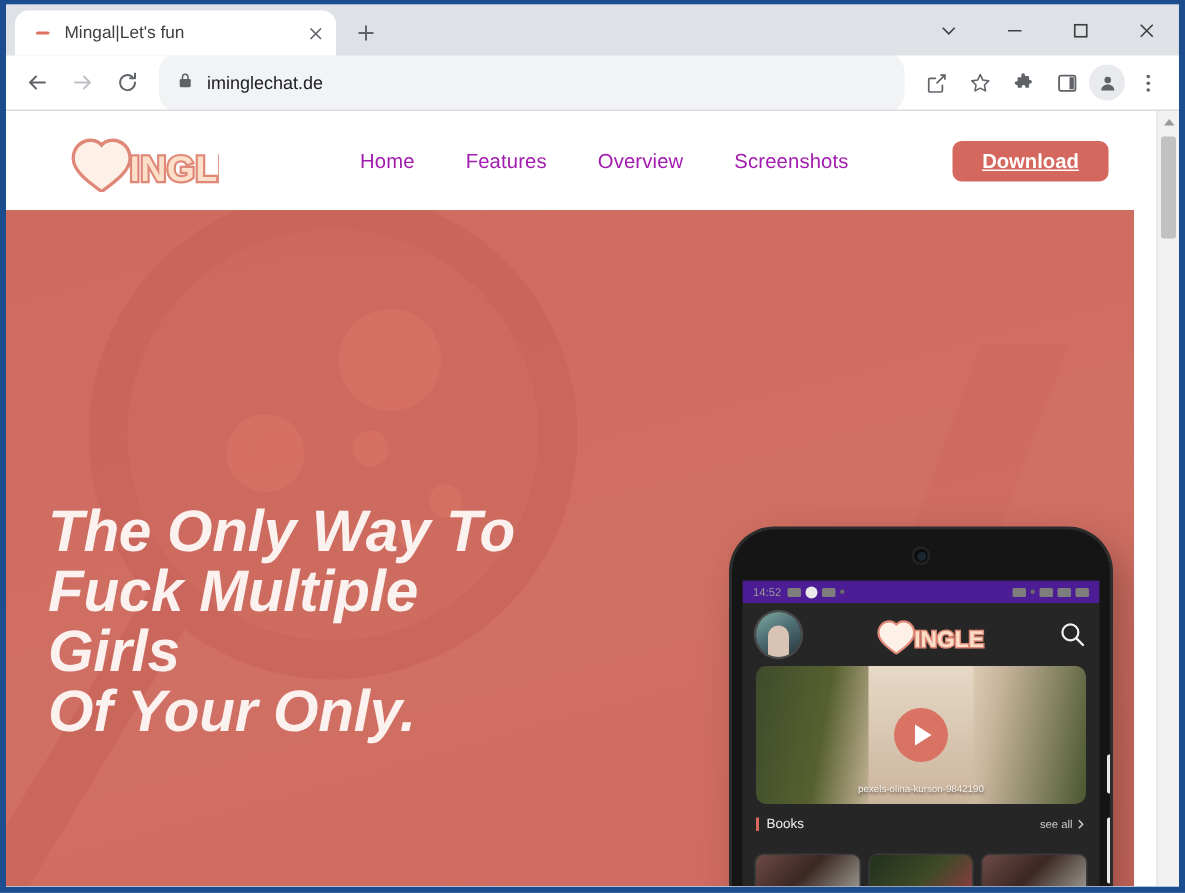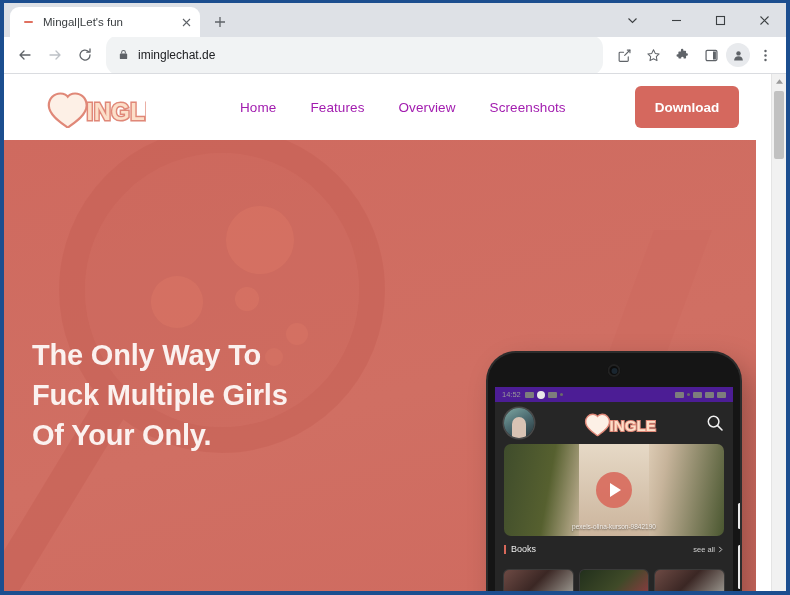--- a/index.html
+++ b/index.html
@@ -25,21 +25,21 @@
   }
 
   
   .tabstrip {
     height: 34px; background: #dee1e6;
     display: flex; align-items: flex-end;
     padding-left: 6px; position: relative;
     flex: 0 0 34px;
   }
   .tab {
-    height: 30px; width: 190px;
+    height: 30px; width: 214px;
     background: #ffffff;
     border-radius: 9px 9px 0 0;
     display: flex; align-items: center;
     padding: 0 6px 0 11px;
     gap: 8px;
     position: relative;
   }
   .tab-favicon {
     width: 14px; height: 14px; flex: 0 0 14px;
     display: flex; align-items: center; justify-content: center;
@@ -128,45 +128,46 @@
   .navlinks {
     display: flex; align-items: center; gap: 34px;
     margin-left: 94px;
   }
   .navlink {
     font-size: 13.5px; color: #a21caf;
     letter-spacing: .1px;
   }
   .dl-btn {
     margin-left: auto; margin-right: 14px;
-    width: 104px; height: 42px;
+    width: 104px; height: 27px;
     background: #d5685e; border-radius: 6px;
     color: #ffffff; font-size: 13.5px; font-weight: bold;
-    display: flex; align-items: center; justify-content: center;
+    display: flex; align-items: center; justify-content: center; text-decoration: underline;
   }
 
   
   .hero {
     position: absolute; left: 0; right: 15px; top: 66px; bottom: 0;
     background: linear-gradient(165deg, #cf6a5f 0%, #d06f63 55%, #cf6a5f 100%);
     overflow: hidden;
   }
   .watermark {
     position: absolute; left: -40px; top: -28px;
     width: 780px; height: 540px;
     opacity: .5;
   }
   .hero-copy {
     position: absolute; left: 28px; top: 195px;
     width: 330px; z-index: 3;
   }
   .hero-title {
-    font-size: 29px; line-height: 40px;
+    font-size: 39px; line-height: 40px;
     font-weight: bold; color: #fbf1ef;
     letter-spacing: -.2px;
+    font-style: italic;
   }
   .hero-sub {
     margin-top: 24px;
     font-size: 12.5px; line-height: 23px;
     color: #fbeeec;
   }
 
   
   .phone {
     position: absolute; left: 484px; top: 213px;

